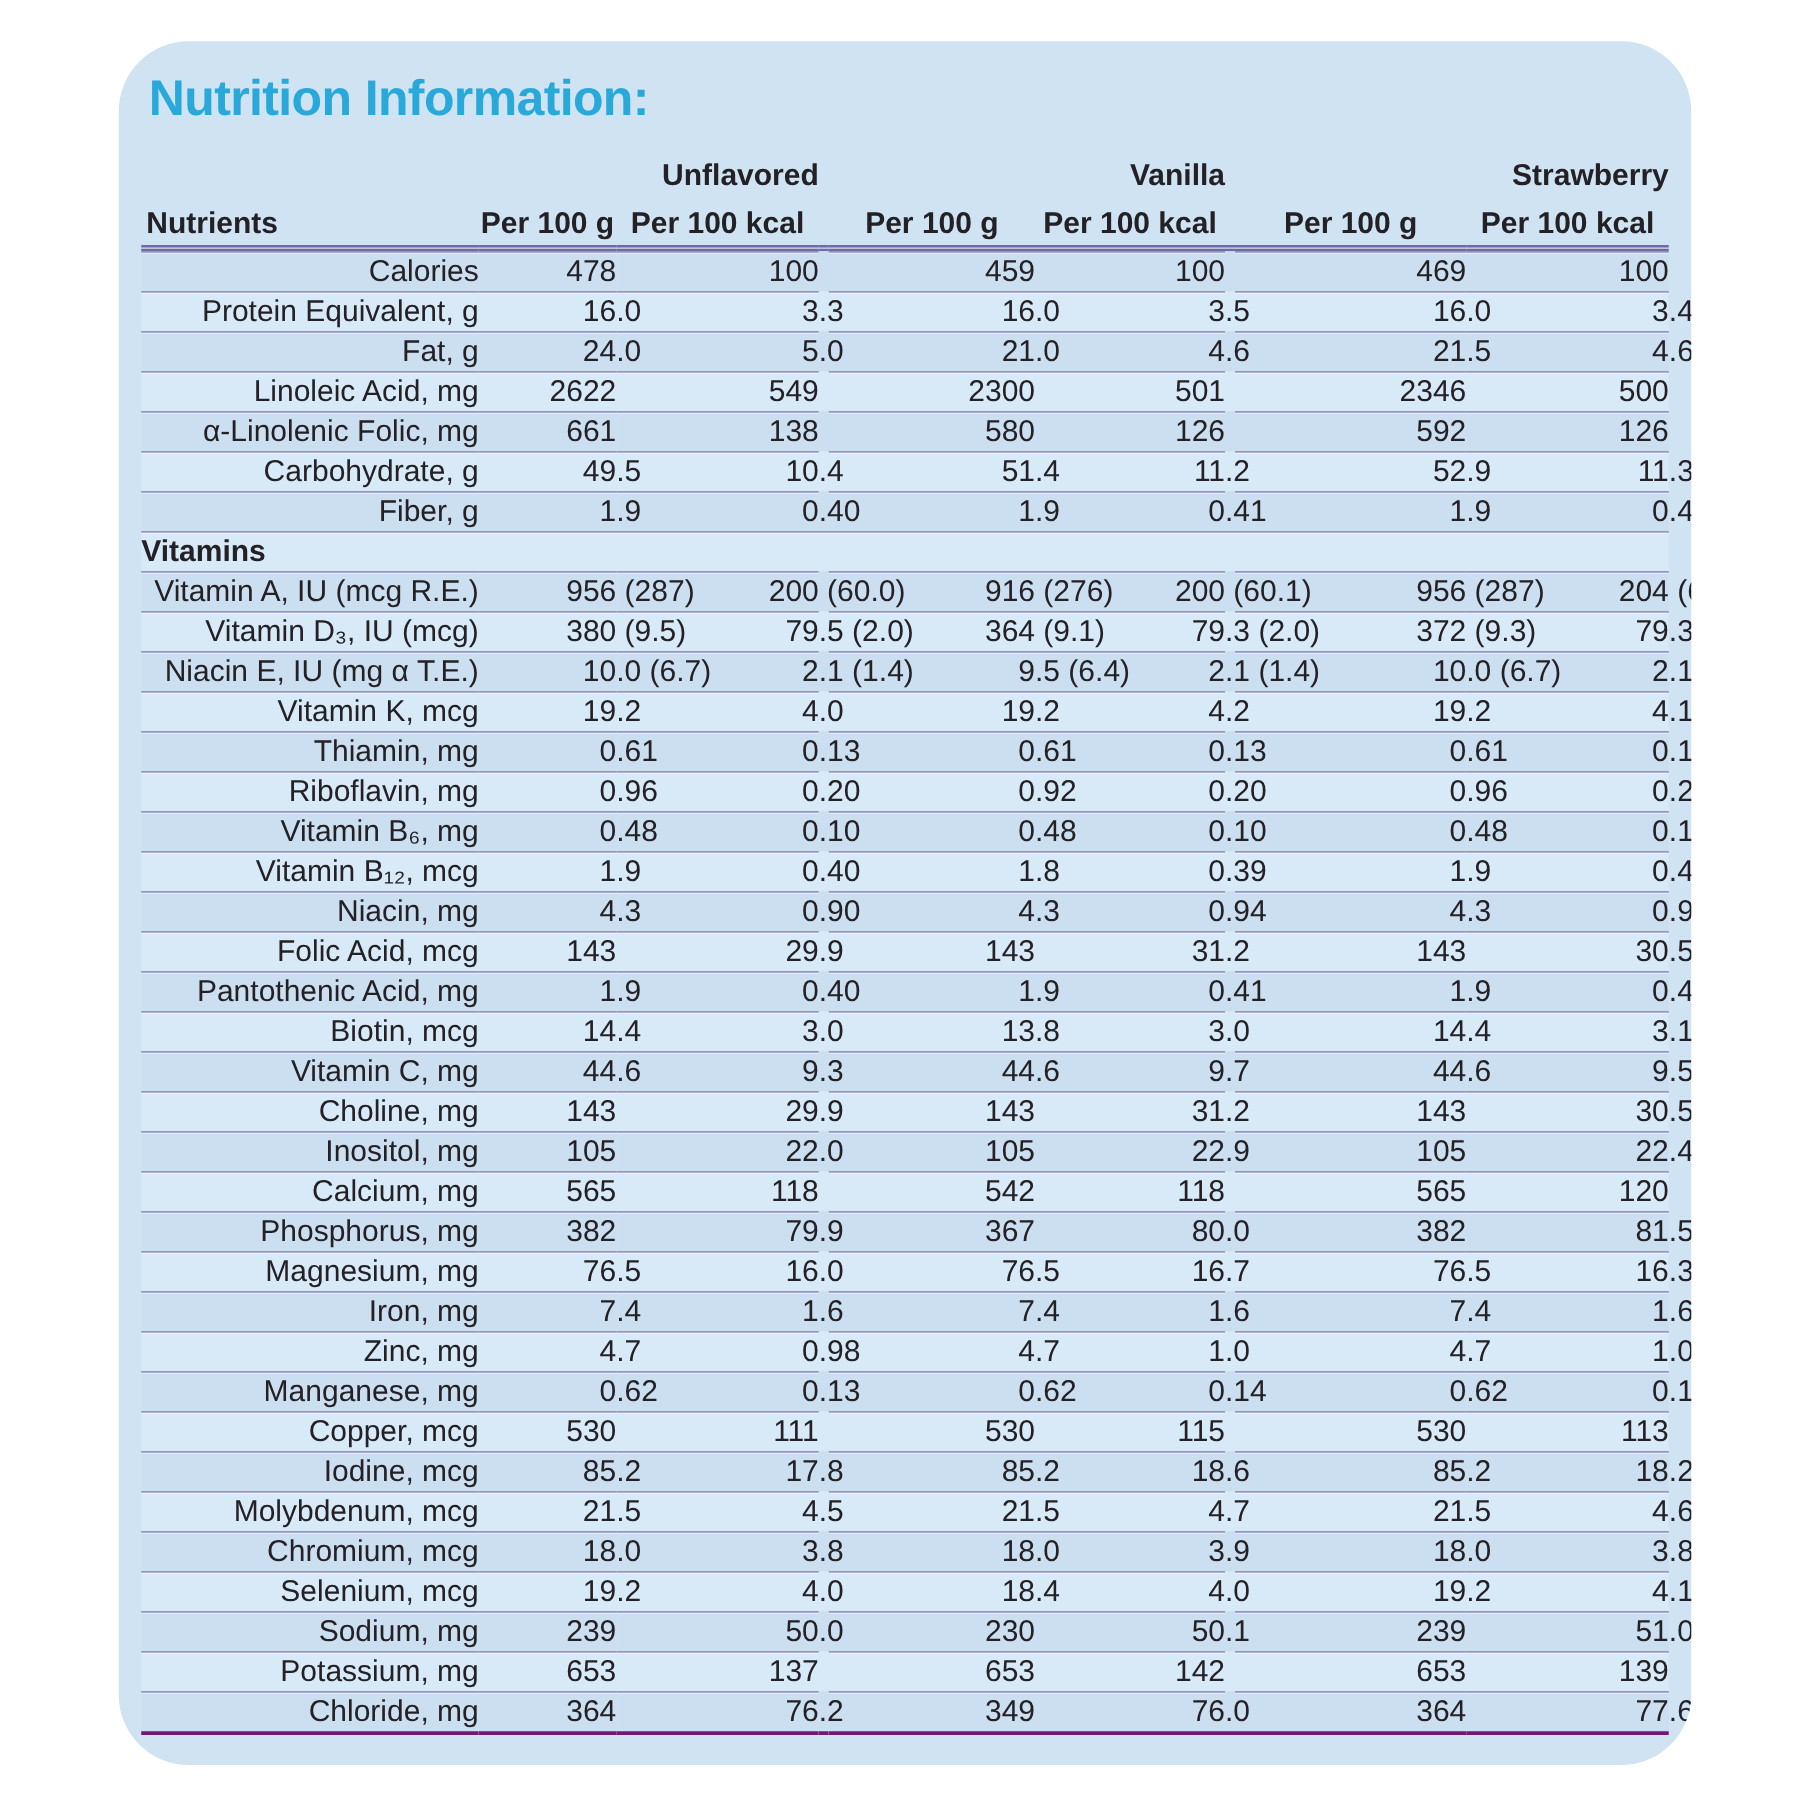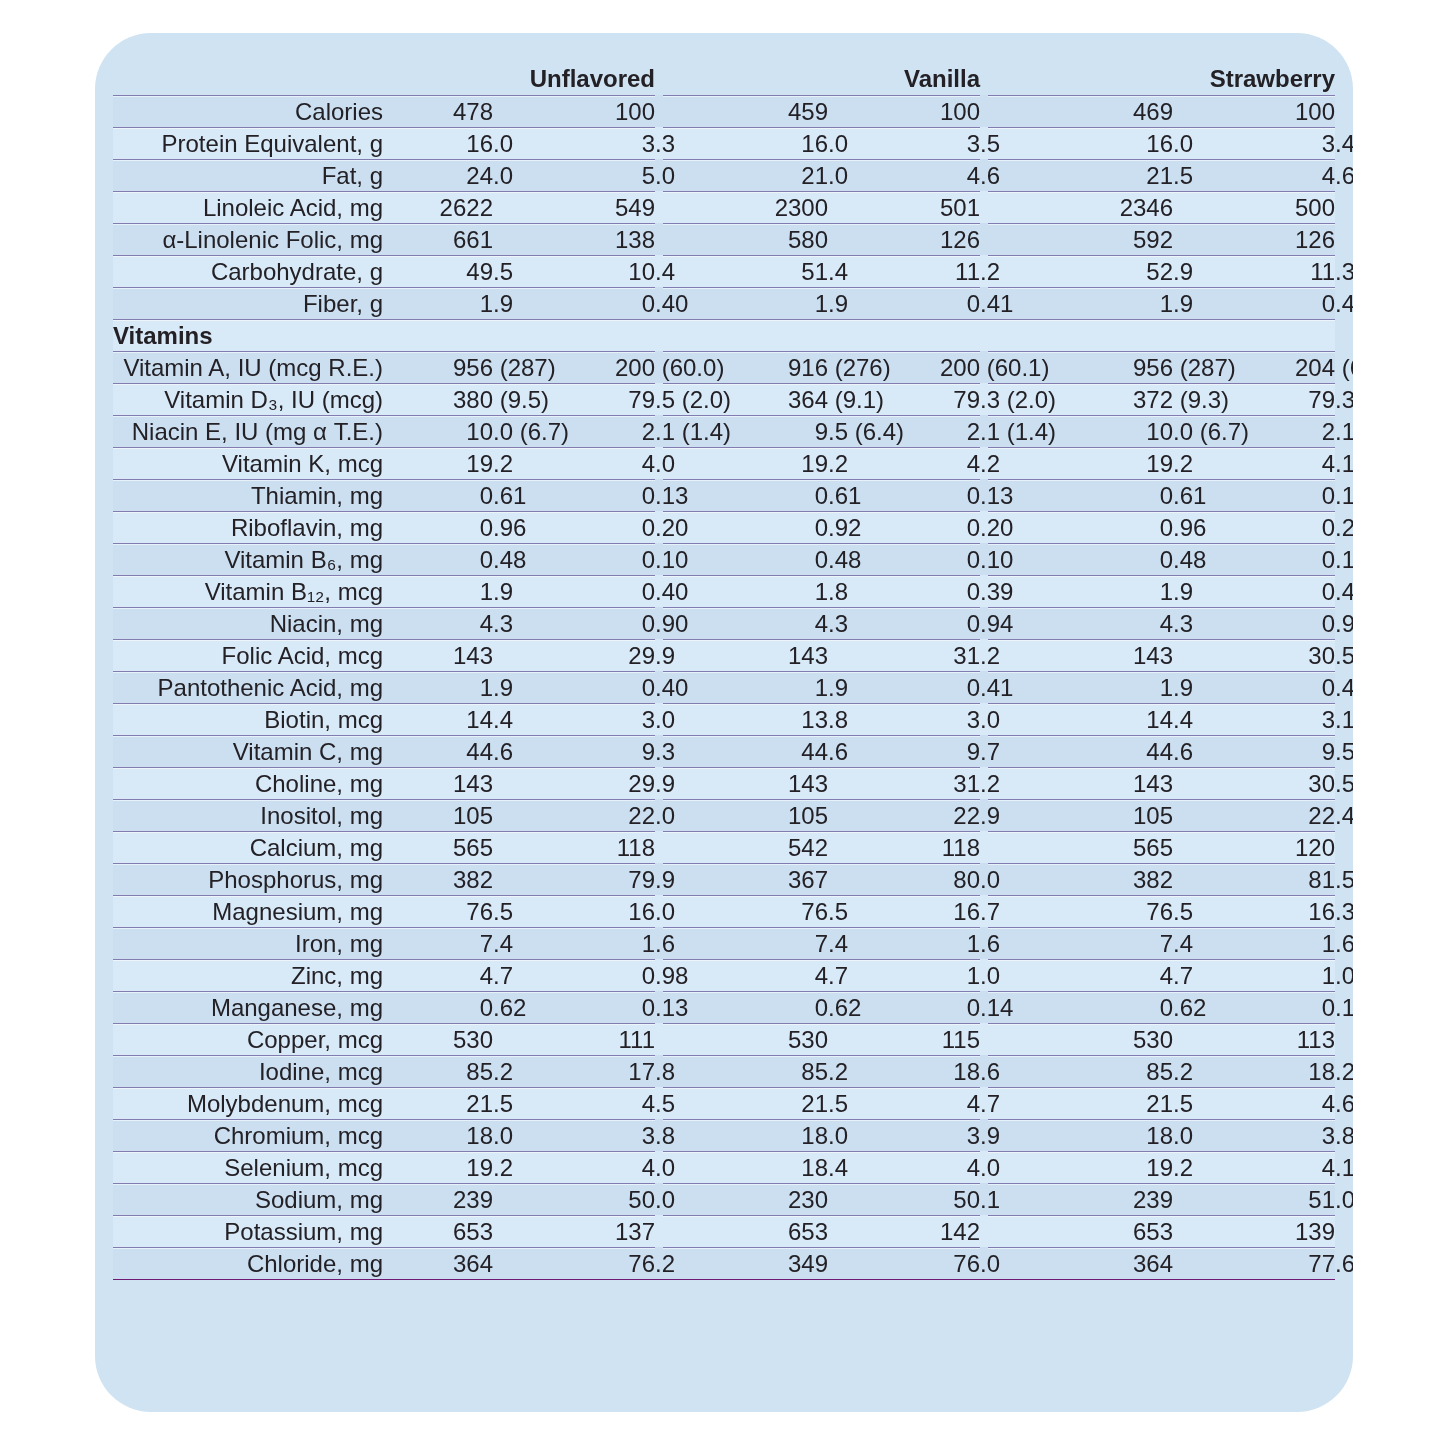--- a/index.html
+++ b/index.html
@@ -53,37 +53,38 @@
   tr.colhead-row th.nutrients{ text-align:left; padding-left:4px; }
   
   tbody td{
     height:31px;
     border-top:1px solid #827cb0;
     box-shadow:inset 0 1px 0 rgba(255,255,255,0.55);
   }
   tbody td.gap{ border-top:1px solid transparent; box-shadow:none; }
   tbody tr:nth-child(odd)  td{ background:#cbdff1; }
   tbody tr:nth-child(even) td{ background:#d8e9f7; }
-  tbody tr:last-child td{ border-bottom:1px solid #701a75; }
+  tbody tr:last-child td{ border-bottom:3px solid #701a75; }
   td.label{ text-align:right; padding-left:4px; }
   td.label.indent{ padding-left:22px; }
   td.section{
     font-weight:bold; color:#5a2d86; text-align:left; padding-left:4px;
   }
   td.val{ text-align:right; padding-right:55px; }
   td.val .rp{
     display:inline-block; width:0;
     white-space:pre; overflow:visible;
     vertical-align:baseline;
   }
 </style>
 </head>
 <body>
 
 <div class="card">
+  <h1 class="title">Nutrition Information:</h1>
 
   <table class="nutri">
     <colgroup>
       <col style="width:270px">
       <col style="width:110px">
       <col style="width:162px">
       <col style="width:8px">
       <col style="width:165px">
       <col style="width:152px">
       <col style="width:8px">
@@ -92,20 +93,31 @@
     </colgroup>
     <thead>
       <tr class="flavor-row">
         <th></th>
         <th colspan="2">Unflavored</th>
         <th class="gap"></th>
         <th colspan="2">Vanilla</th>
         <th class="gap"></th>
         <th colspan="2">Strawberry</th>
       </tr>
+      <tr class="colhead-row">
+        <th class="nutrients">Nutrients</th>
+        <th class="subhead">Per 100 g</th>
+        <th class="subhead">Per 100 kcal</th>
+        <th></th>
+        <th class="subhead">Per 100 g</th>
+        <th class="subhead">Per 100 kcal</th>
+        <th></th>
+        <th class="subhead">Per 100 g</th>
+        <th class="subhead">Per 100 kcal</th>
+      </tr>
     </thead>
     <tbody>
         <tr>
           <td class="label">Calories</td>
           <td class="val"><span class="ip">478</span><span class="rp"></span></td>
           <td class="val"><span class="ip">100</span><span class="rp"></span></td>
           <td class="gap"></td>
           <td class="val"><span class="ip">459</span><span class="rp"></span></td>
           <td class="val"><span class="ip">100</span><span class="rp"></span></td>
           <td class="gap"></td>

